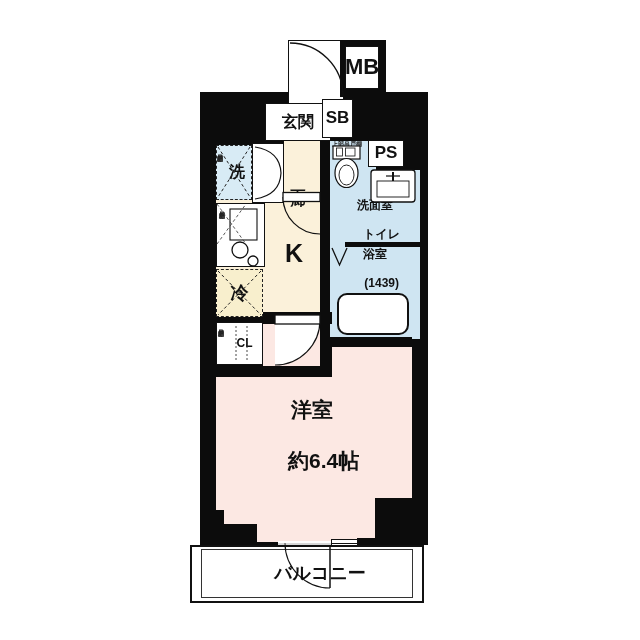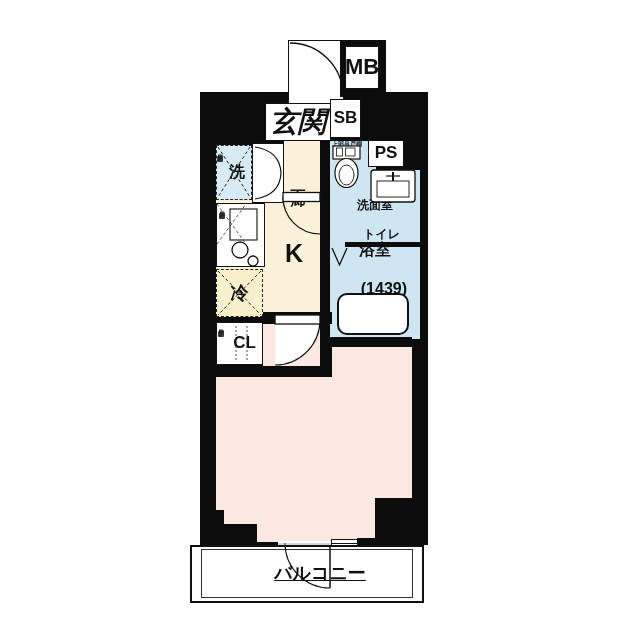--- a/index.html
+++ b/index.html
@@ -25,41 +25,41 @@
 <div id="canvas">
 
   <div class="wall" style="left:200px;top:92px;width:228px;height:453px;"></div>
 
   <div class="whitebox" style="left:288px;top:40px;width:56px;height:64px;border-bottom:none;"></div>
   <div class="wall" style="left:340px;top:40px;width:46px;height:57px;"></div>
   <div class="whitebox lbl" style="left:345px;top:46px;width:34px;height:43px;font-size:22px;">
     <span>MB</span>
   </div>
 
-  <div class="whitebox lbl" style="left:265px;top:103px;width:66px;height:38px;font-size:28px;font-style:italic;">
+  <div class="whitebox lbl" style="left:265px;top:103px;width:66px;height:38px;font-size:16px;">
     <span>玄関</span>
   </div>
-  <div class="whitebox lbl" style="left:330px;top:99px;width:31px;height:39px;font-size:17px;">
+  <div class="whitebox lbl" style="left:322px;top:99px;width:31px;height:39px;font-size:17px;">
     <span>SB</span>
   </div>
 
   <div class="floor" style="left:330px;top:141px;width:90px;height:106px;background:#cfe5f2;"></div>
   <div class="wall" style="left:376px;top:138px;width:48px;height:32px;"></div>
   <div class="whitebox lbl" style="left:368px;top:140px;width:36px;height:27px;font-size:17px;">
     <span>PS</span>
   </div>
   <div class="tinyh" style="left:332px;top:140px;">上部吊戸棚</div>
   <div class="lbl" style="left:330px;top:200px;width:90px;height:40px;font-size:12px;">
     <span><span>洗面室</span><br>
     <span>トイレ</span></span>
   </div>
 
   <div class="wall" style="left:345px;top:242px;width:75px;height:8px;"></div>
   <div class="floor" style="left:330px;top:247px;width:90px;height:92px;background:#cfe5f2;"></div>
-  <div class="lbl" style="left:332px;top:252px;width:86px;height:34px;font-size:16px;">
+  <div class="lbl" style="left:332px;top:252px;width:86px;height:34px;font-size:12px;">
     <span><span>浴室</span><br>
     <span>(1439)</span></span>
   </div>
   <div class="abs" style="left:337px;top:293px;width:72px;height:42px;background:#fff;border:2px solid #111;border-radius:10px;box-sizing:border-box;"></div>
   <div class="wall" style="left:320px;top:337px;width:92px;height:10px;"></div>
 
   <div class="floor" style="left:284px;top:141px;width:36px;height:56px;background:#fbf1da;"></div>
   <div class="floor" style="left:216px;top:197px;width:104px;height:119px;background:#fbf1da;"></div>
   <div class="lbl" style="left:286px;top:148px;width:24px;height:60px;writing-mode:vertical-rl;text-orientation:upright;font-size:15px;">
     <span>廊下</span>
@@ -74,43 +74,47 @@
   </div>
   <div class="tinyv" style="left:217px;top:150px;height:46px;">上部吊戸棚</div>
 
   <div class="whitebox" style="left:216px;top:203px;width:49px;height:64px;"></div>
   <div class="tinyv" style="left:219px;top:207px;height:50px;">上部吊戸棚</div>
 
   <div class="dashedbox" style="left:216px;top:269px;width:47px;height:48px;background:#f8efcd;font-size:18px;">
     <span>冷</span>
   </div>
 
-  <div class="whitebox lbl" style="left:216px;top:322px;width:47px;height:43px;font-size:17px;">
+  <div class="whitebox lbl" style="left:216px;top:322px;width:47px;height:43px;font-size:12px;">
     <span style="margin-left:10px;">CL</span>
   </div>
   <div class="tinyv" style="left:218px;top:325px;height:38px;">上部吊戸棚</div>
   <div class="wall" style="left:213px;top:365px;width:62px;height:12px;"></div>
 
   <div class="wall" style="left:263px;top:312px;width:69px;height:12px;"></div>
 
   <div class="floor" style="left:263px;top:324px;width:57px;height:42px;background:#fce8e3;"></div>
   <div class="floor" style="left:216px;top:377px;width:196px;height:165px;background:#fce8e3;"></div>
   <div class="floor" style="left:332px;top:347px;width:80px;height:30px;background:#fce8e3;"></div>
+  <div class="lbl" style="left:232px;top:406px;width:160px;height:58px;font-size:21px;">
+    <span><span>洋室</span><br>
+    <span>約6.4帖</span></span>
+  </div>
 
   <div class="wall" style="left:216px;top:510px;width:8px;height:32px;"></div>
   <div class="wall" style="left:216px;top:524px;width:41px;height:18px;"></div>
   <div class="wall" style="left:375px;top:498px;width:37px;height:44px;"></div>
   <div class="wall" style="left:357px;top:538px;width:55px;height:5px;"></div>
 
   <div class="abs" style="left:278px;top:541px;width:53px;height:6px;background:#fff;"></div>
   <div class="abs" style="left:331px;top:539px;width:27px;height:9px;background:#fff;border:1.5px solid #111;box-sizing:border-box;"></div>
 
   <div class="abs" style="left:190px;top:545px;width:234px;height:58px;background:#fff;border:2px solid #111;box-sizing:border-box;"></div>
   <div class="abs" style="left:201px;top:549px;width:212px;height:49px;border:1px solid #333;box-sizing:border-box;"></div>
-  <div class="lbl" style="left:240px;top:560px;width:160px;height:28px;font-size:18px;text-decoration:underline;">
+  <div class="lbl" style="left:240px;top:560px;width:160px;height:28px;font-size:18px;">
     <span>バルコニー</span>
   </div>
 
   <svg id="overlay" width="640" height="640" viewBox="0 0 640 640">
 
     <path d="M 290 43 A 53 53 0 0 1 343 96" fill="none" stroke="#111" stroke-width="1.3"></path>
 
     <g fill="none" stroke="#111" stroke-width="1.2">
       <path d="M 255 147 Q 280 151 281 173"></path>
       <path d="M 255 199 Q 280 195 281 173"></path>

